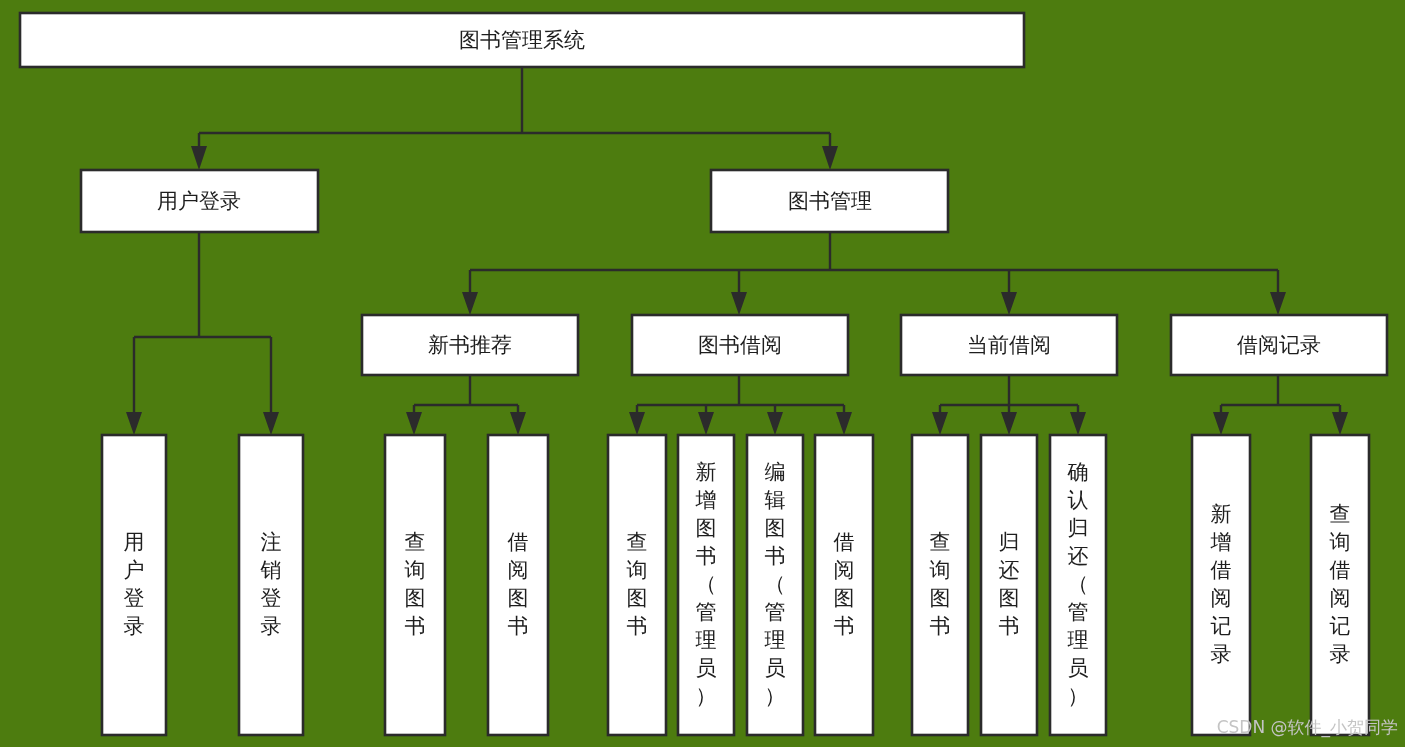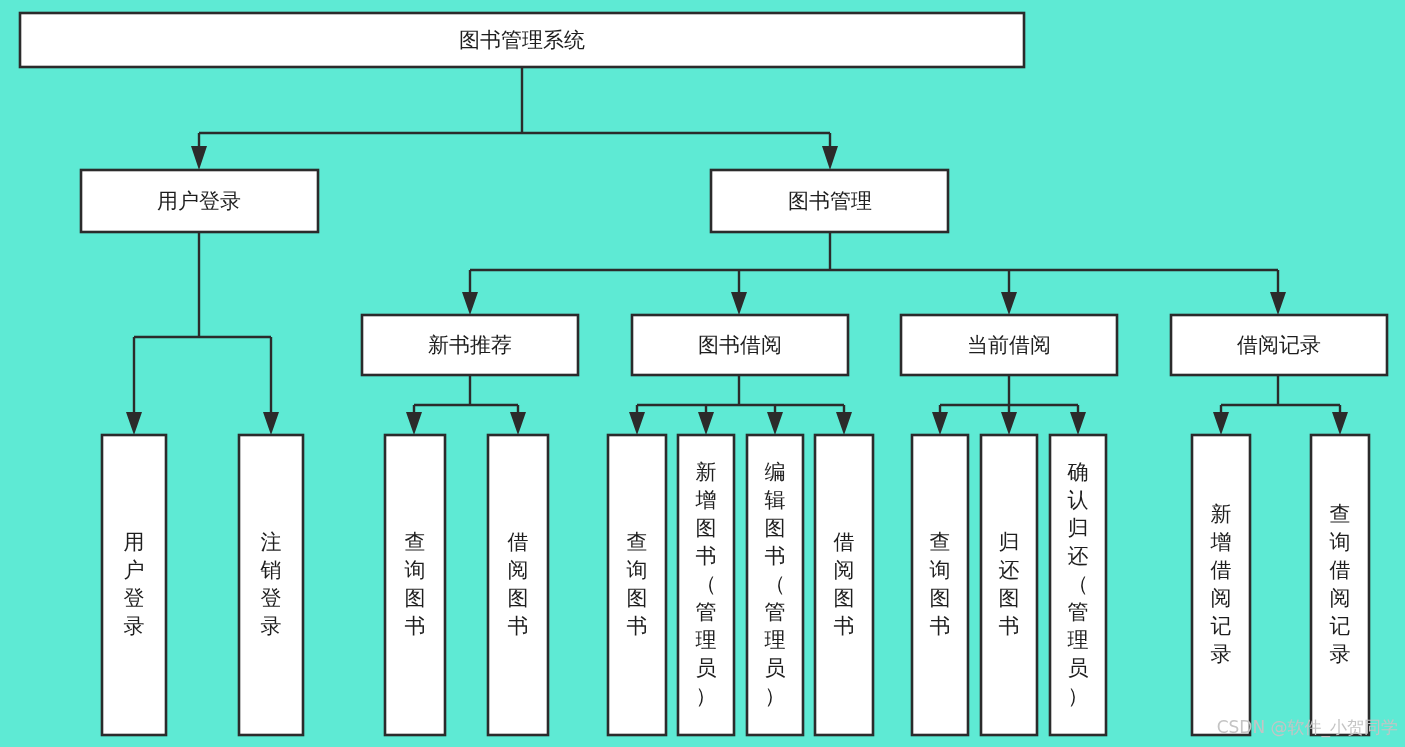--- a/index.html
+++ b/index.html
@@ -11,21 +11,21 @@
   body {
     width: 1405px;
     height: 747px;
     overflow: hidden;
     font-family: "DejaVu Sans", "Liberation Sans", sans-serif;
   }
   #diagram-root {
     position: relative;
     width: 1405px;
     height: 747px;
-    background: #5eead4;
+    background: #4d7c0f;
   }
   svg#flowchart {
     display: block;
     width: 1405px;
     height: 747px;
   }
   .node-box {
     fill: #ffffff;
     stroke: #2b2b2b;
     stroke-width: 2.6;

